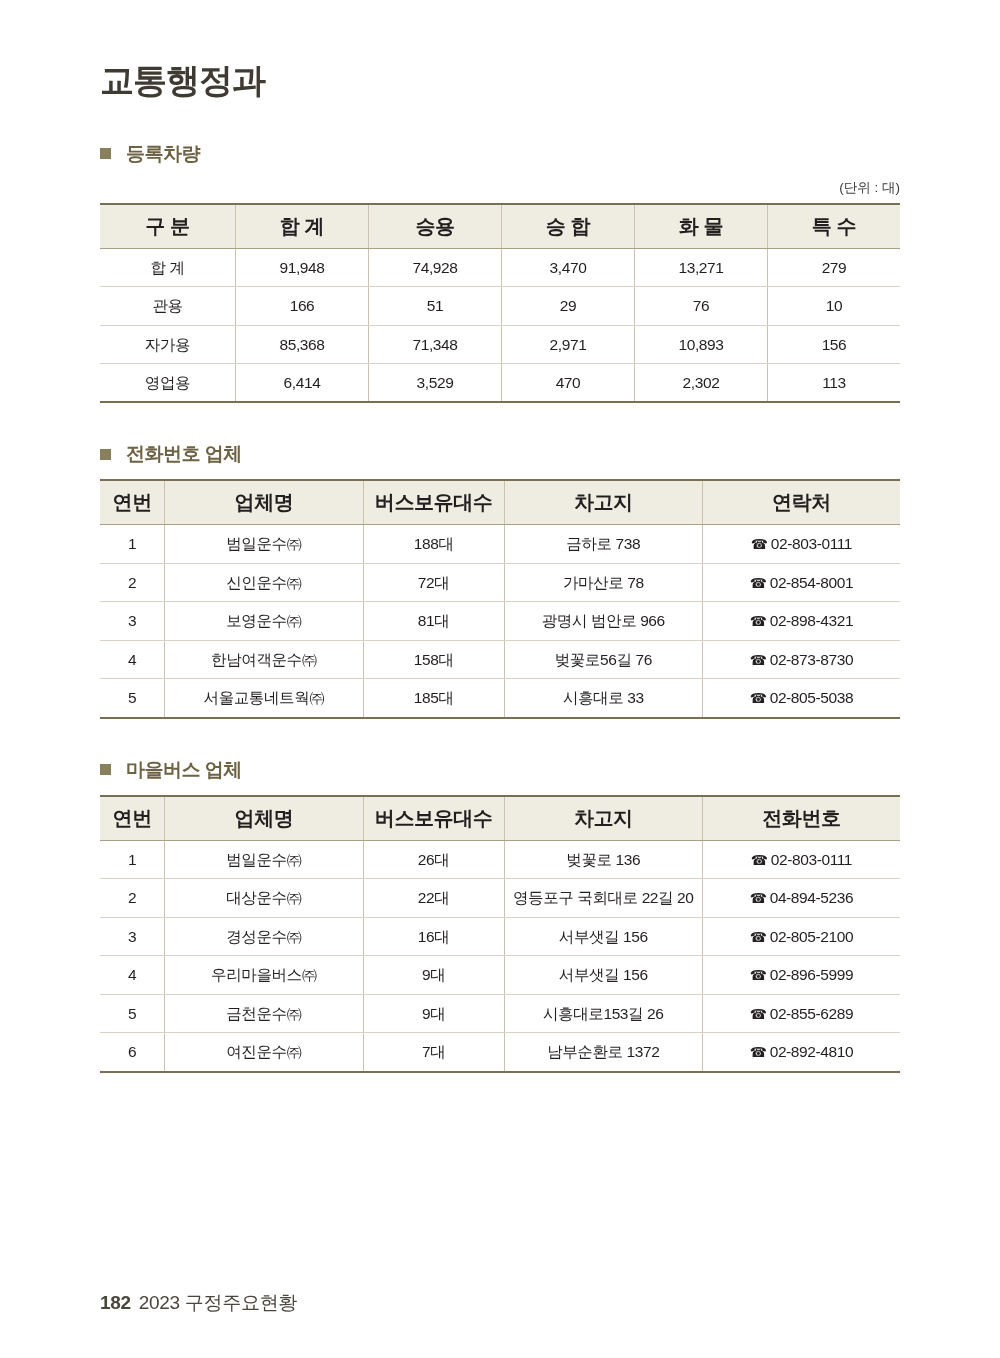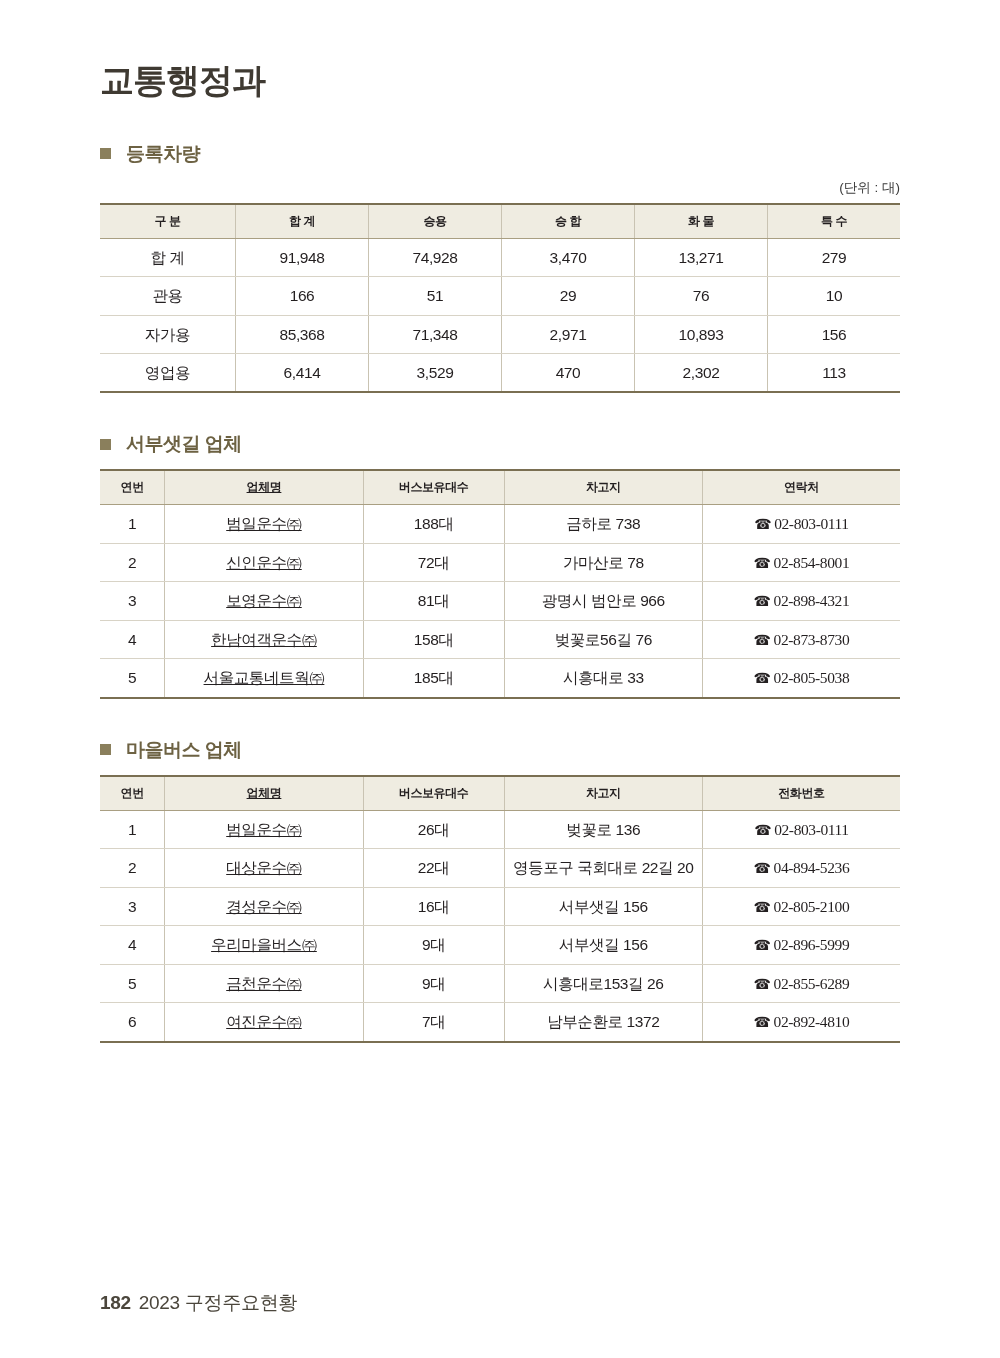--- a/index.html
+++ b/index.html
@@ -73,49 +73,48 @@
     font-size: 15.5px;
     padding: 9px 4px;
     color: #231f20;
     letter-spacing: -0.4px;
     line-height: 1.25;
   }
   table.tbl th {
     background: #efece1;
     font-weight: bold;
     border-bottom: 1px solid #a99f82;
-    font-size: 12px;
+    font-size: 20px;
   }
   table.tbl tr:last-child td {
     border-bottom: none;
   }
   table.tbl th:first-child, table.tbl td:first-child {
     border-left: none;
   }
   table.tbl th:last-child, table.tbl td:last-child {
     border-right: none;
   }
   
   .tbl-vehicles th:nth-child(1), .tbl-vehicles td:nth-child(1) { width: 17%; }
   .tbl-vehicles th:nth-child(2), .tbl-vehicles td:nth-child(2) { width: 16.6%; }
   .tbl-vehicles th:nth-child(3), .tbl-vehicles td:nth-child(3) { width: 16.6%; }
   .tbl-vehicles th:nth-child(4), .tbl-vehicles td:nth-child(4) { width: 16.6%; }
   .tbl-vehicles th:nth-child(5), .tbl-vehicles td:nth-child(5) { width: 16.6%; }
   .tbl-vehicles th:nth-child(6), .tbl-vehicles td:nth-child(6) { width: 16.6%; }
 
   
   .tbl-bus th:nth-child(1), .tbl-bus td:nth-child(1) { width: 7.5%; }
-  .tbl-bus th:nth-child(2), .tbl-bus td:nth-child(2) { width: 25%; text-decoration: underline; }
+  .tbl-bus th:nth-child(2), .tbl-bus td:nth-child(2) { width: 25%; }
   .tbl-bus th:nth-child(3), .tbl-bus td:nth-child(3) { width: 17.5%; }
   .tbl-bus th:nth-child(4), .tbl-bus td:nth-child(4) { width: 25%; }
   .tbl-bus th:nth-child(5), .tbl-bus td:nth-child(5) { width: 25%; }
 
   .phone-cell {
     white-space: nowrap;
-    font-family: Liberation Serif, serif;
   }
   .phone-icon {
     font-size: 14px;
     margin-right: 3px;
   }
   .sec-gap { height: 38px; }
   .footer {
     position: absolute;
     left: 100px;
     bottom: 42px;
@@ -187,21 +186,21 @@
         </tr>
       </tbody>
     </table>
   </div>
 
   <div class="sec-gap"></div>
 
   <div>
     <div class="section-head">
       <span class="section-bullet"></span>
-      <span class="section-title">서부샛길 업체</span>
+      <span class="section-title">전화번호 업체</span>
     </div>
     <table class="tbl tbl-bus">
       <thead>
         <tr>
           <th>연번</th>
           <th>업체명</th>
           <th>버스보유대수</th>
           <th>차고지</th>
           <th>연락처</th>
         </tr>

